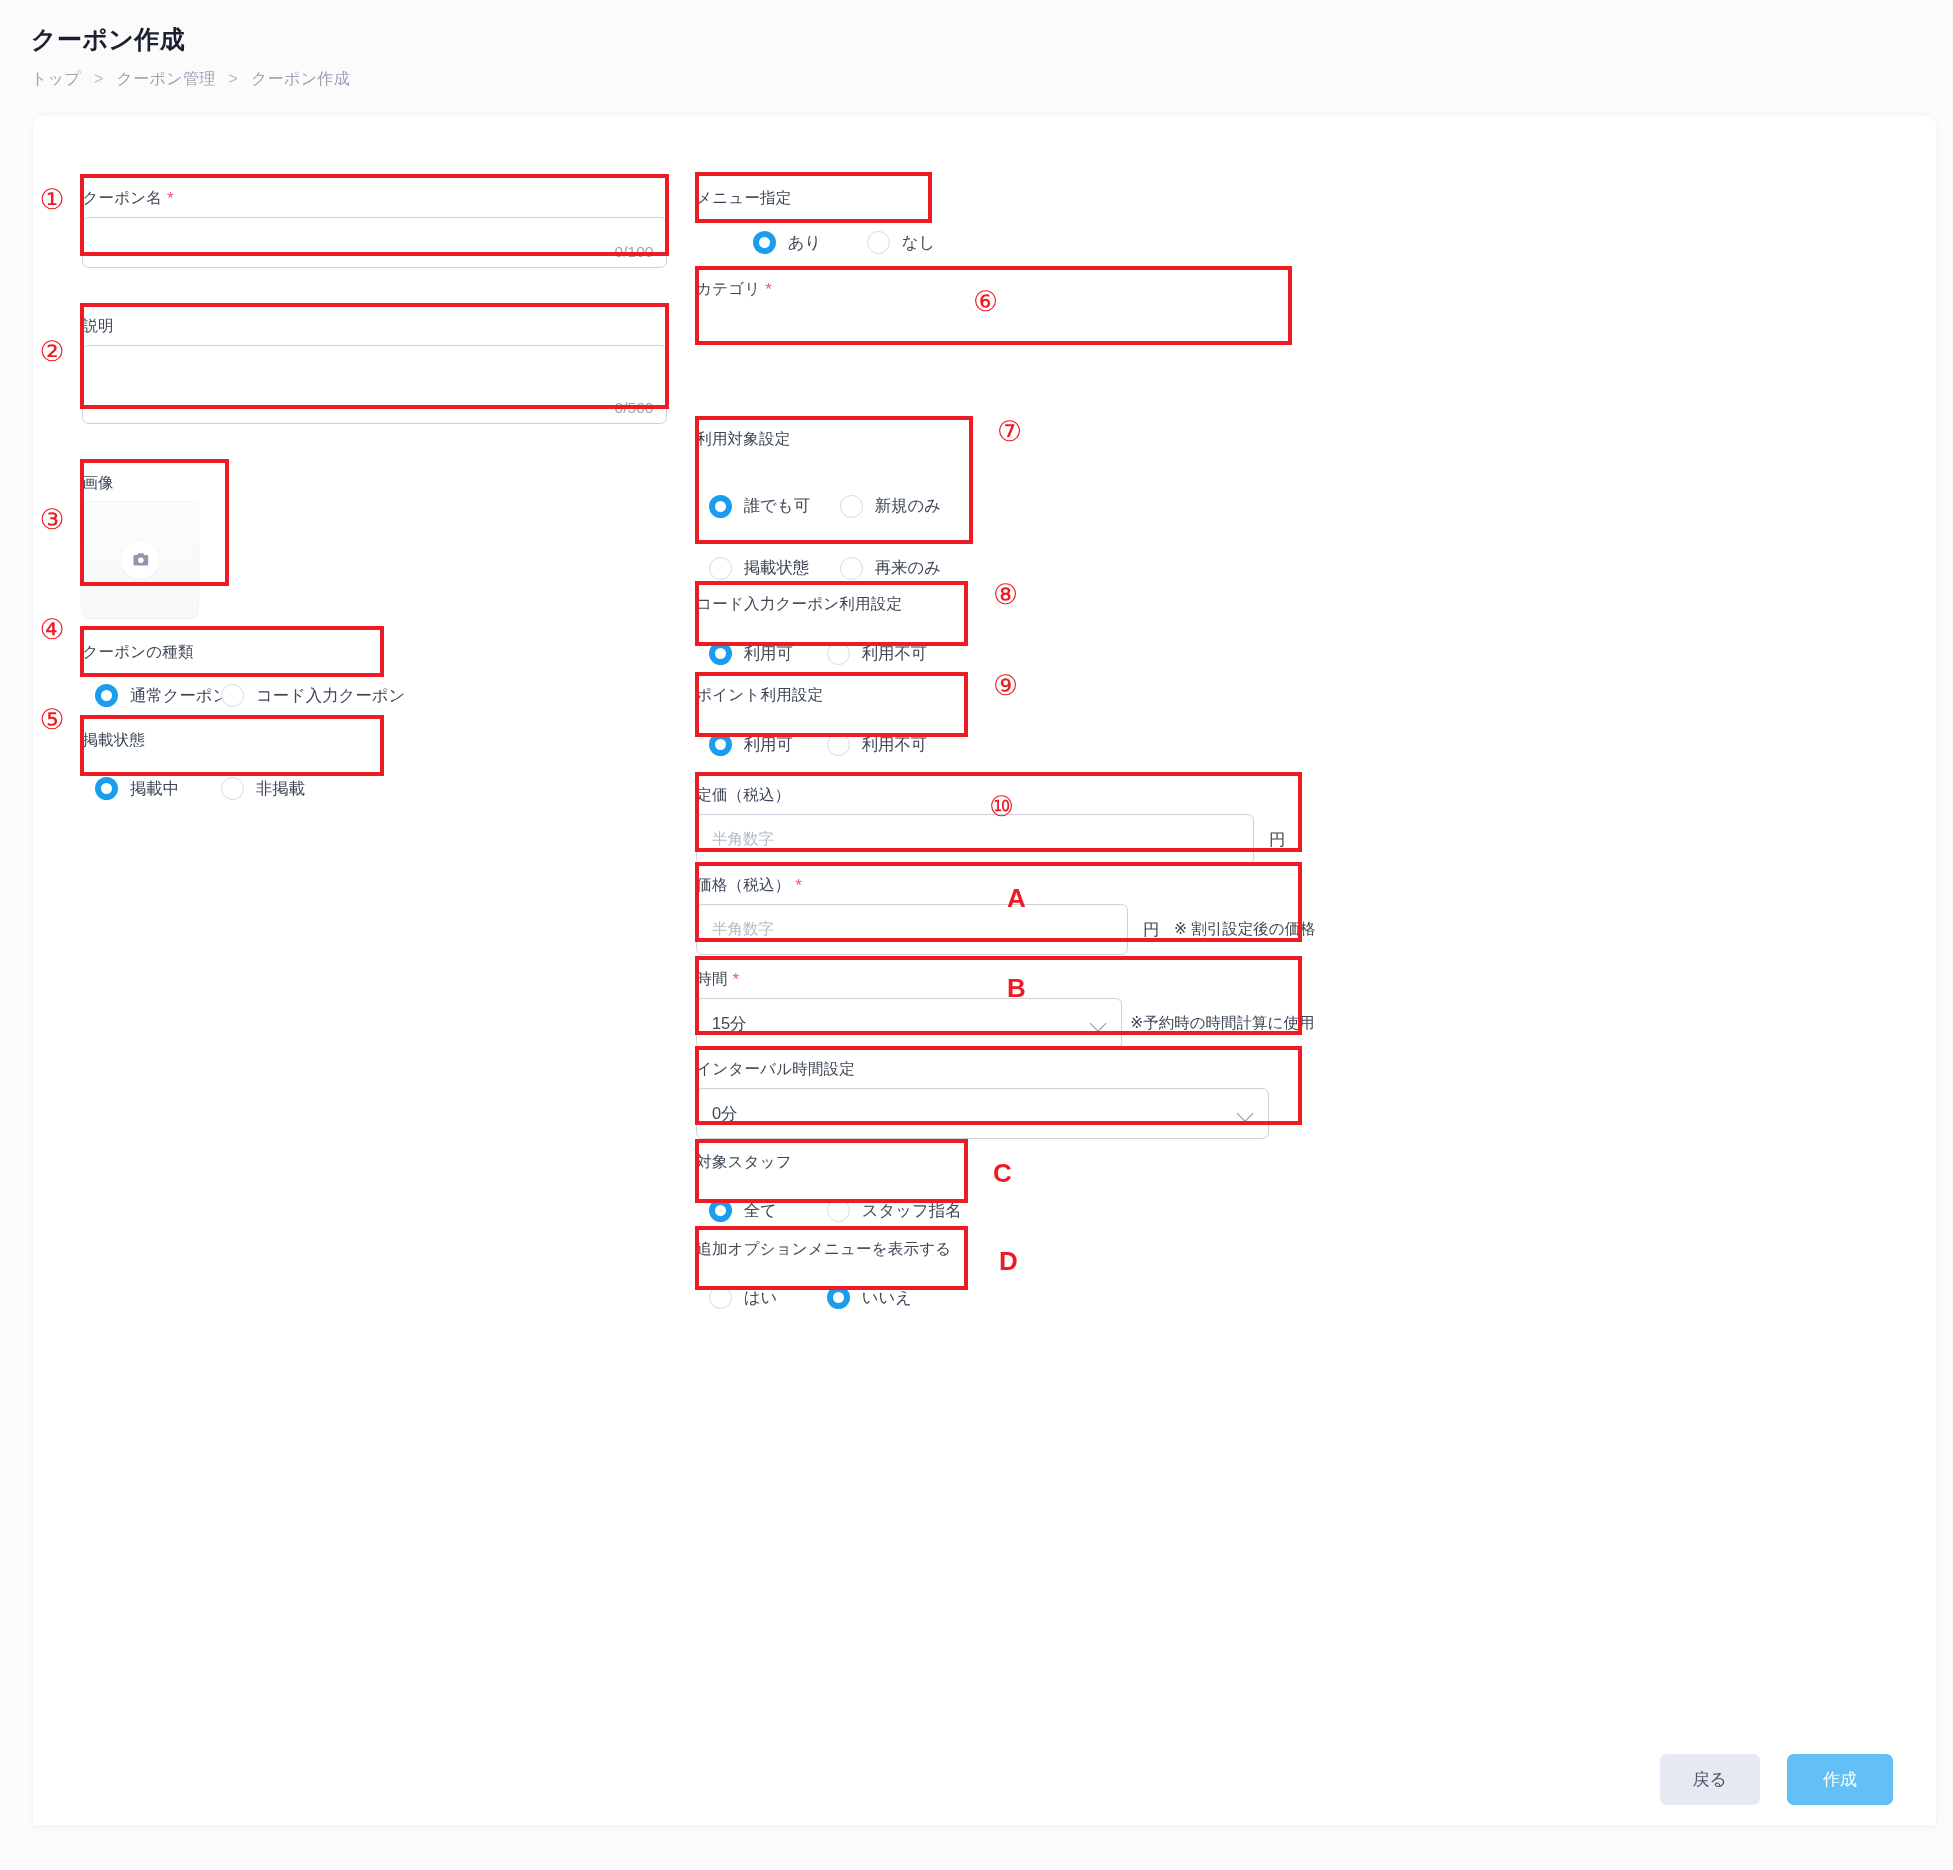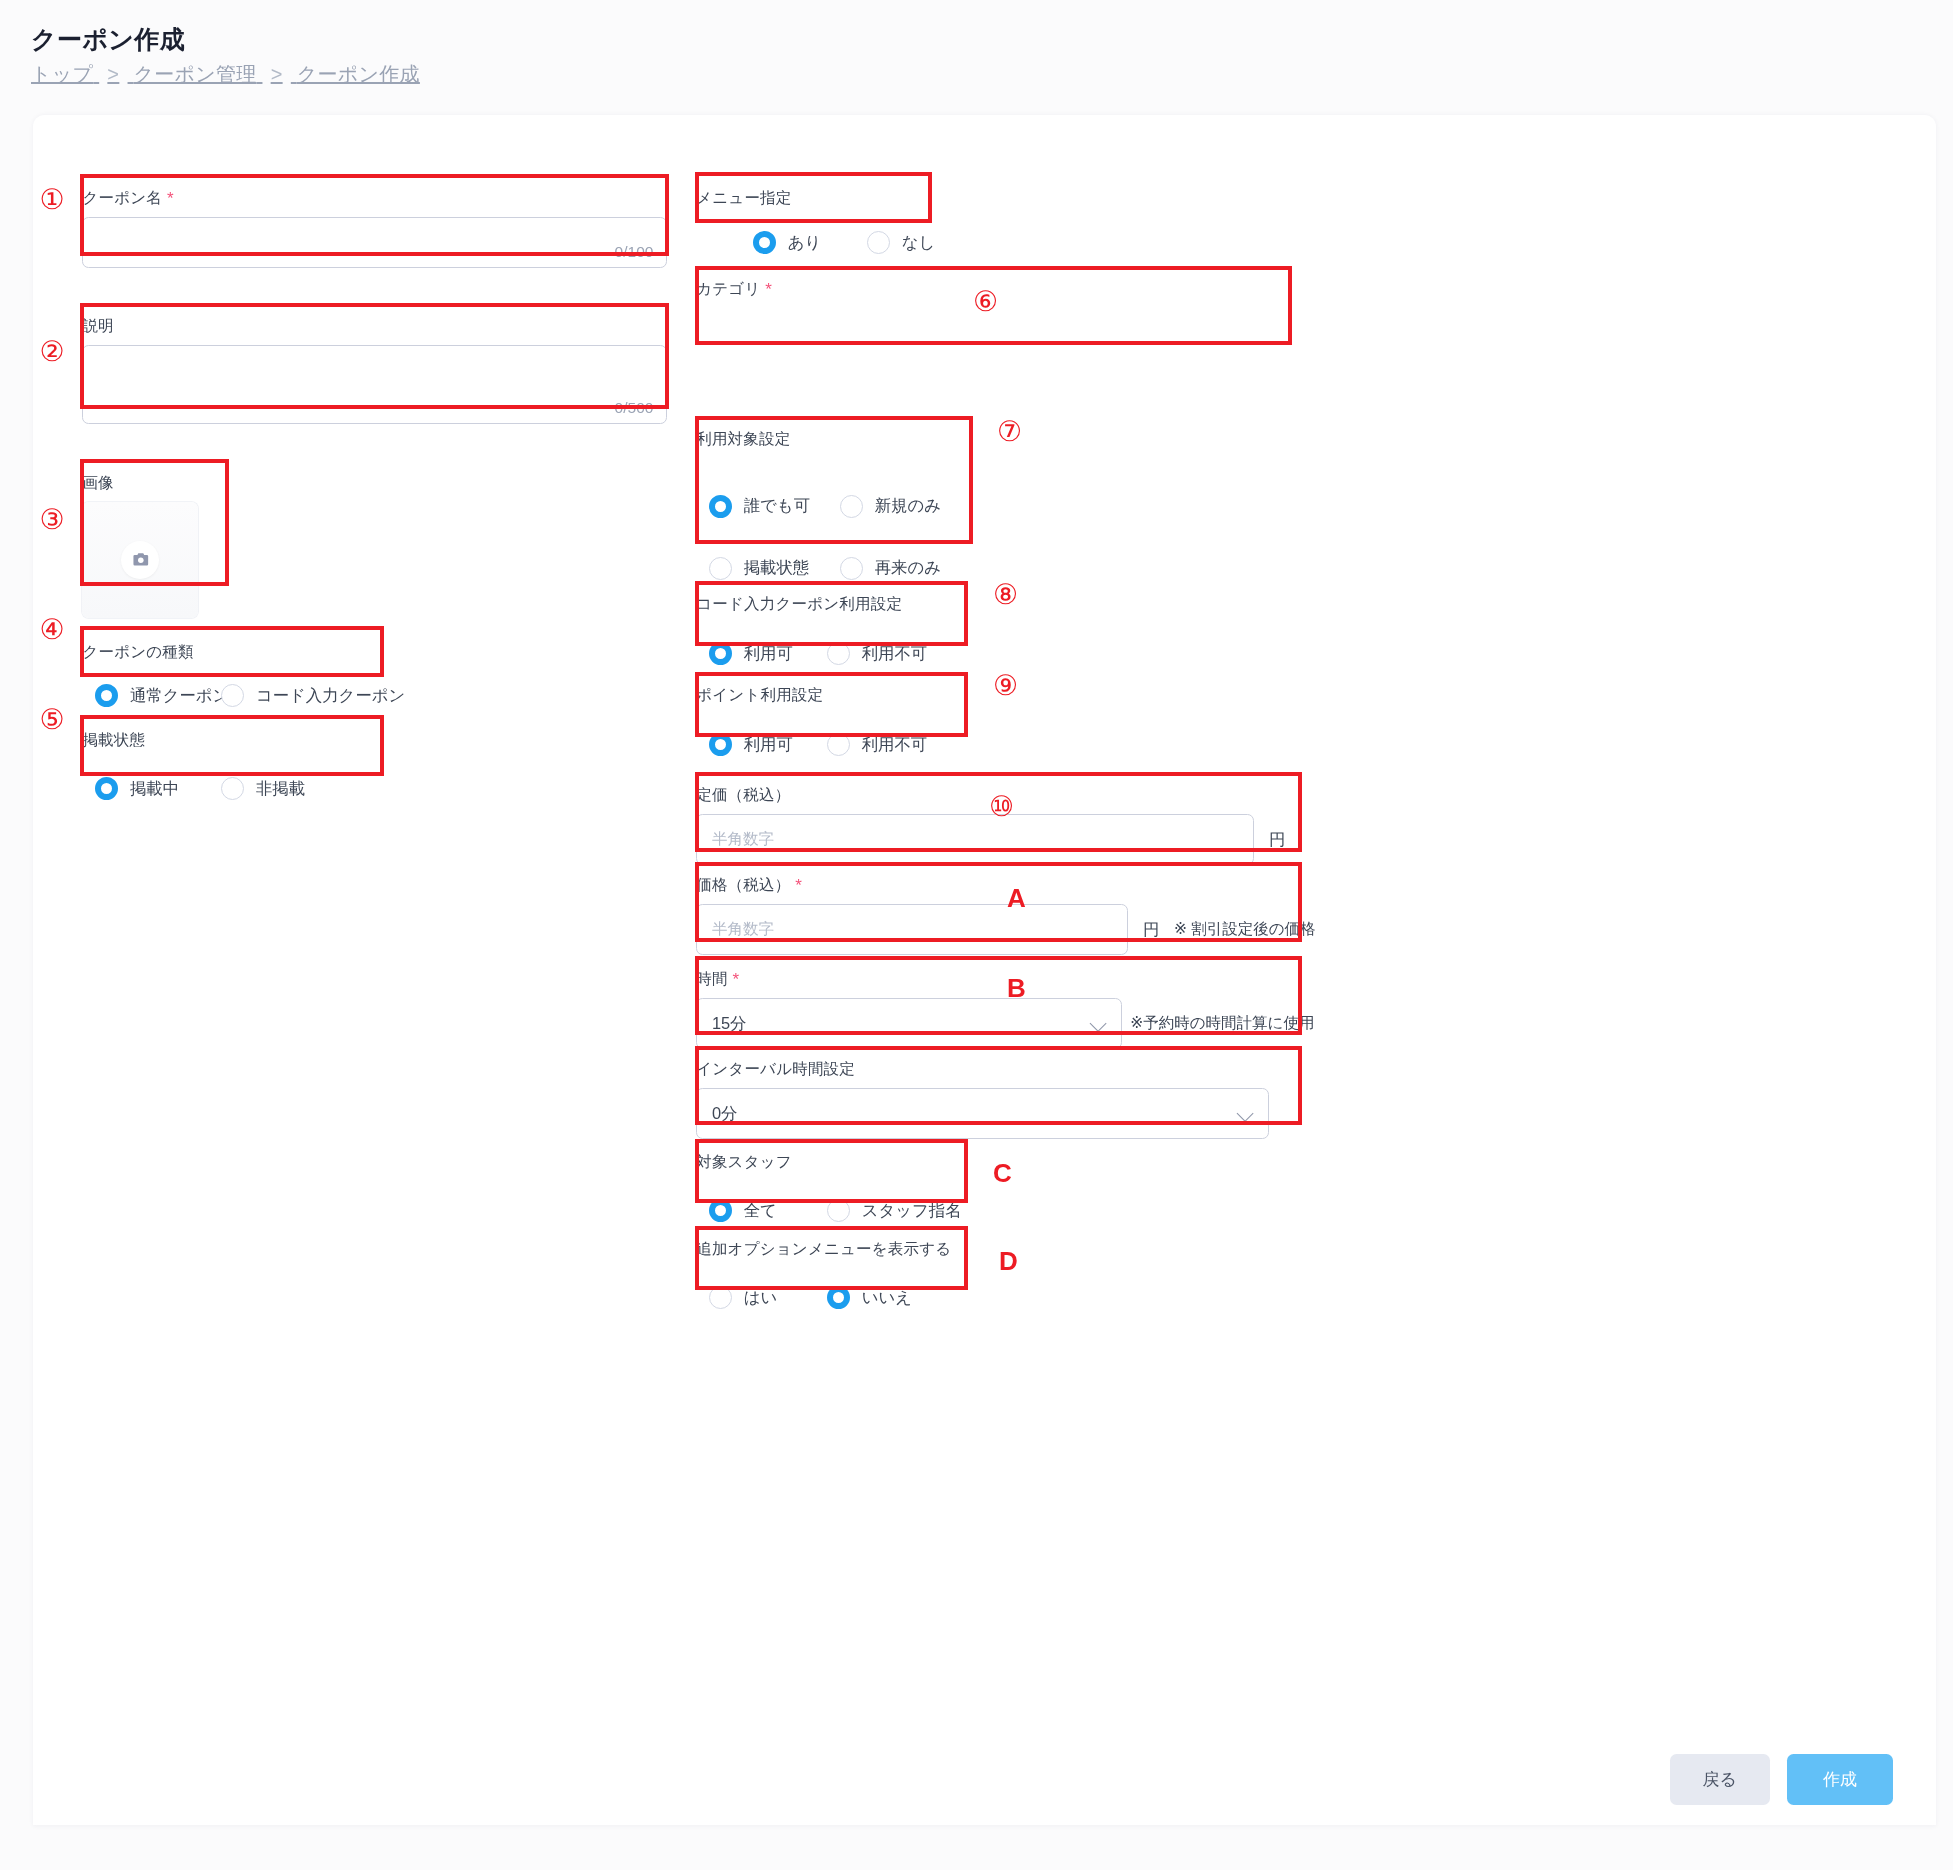--- a/index.html
+++ b/index.html
@@ -10,21 +10,21 @@
     -webkit-font-smoothing: antialiased;
   }
   .page { position: relative; width: 1953px; height: 1871px; overflow: hidden; }
 
   
   .header { padding: 23px 0 0 31px; }
   .page-title {
     font-size: 25px; font-weight: bold; color: #1b2030; letter-spacing: 0.4px;
   }
   .breadcrumb {
-    margin-top: 5px; font-size: 20px; color: #9aa3b4; letter-spacing: 0.3px; text-decoration: underline;
+    margin-top: 13px; font-size: 16px; color: #9aa3b4; letter-spacing: 0.3px;
   }
   .breadcrumb .sep { margin: 0 8.2px; color: #b2bac7; }
 
   
   .card {
     position: absolute; left: 33px; top: 115px;
     width: 1903px; height: 1710px;
     background: #ffffff;
     border-radius: 11.5px 11.5px 0 0;
     box-shadow: 0 0.8px 4.9px rgba(30,40,70,.05);
@@ -111,21 +111,21 @@
   }
   .cam-circle {
     width: 38px; height: 38px; border-radius: 50%; background: #fff;
     display: flex; align-items: center; justify-content: center;
     box-shadow: 0 0.8px 2.5px rgba(0,0,0,.06);
   }
 
   
   .footer-btns {
     position: absolute; right: 43px; bottom: 19.6px;
-    display: flex; gap: 17px; align-items: flex-start;
+    display: flex; gap: 27px; align-items: flex-start;
   }
   .btn {
     border: none; border-radius: 6.5px; cursor: pointer;
     font-family: "Liberation Sans", sans-serif; font-size: 17px;
   }
   .btn-back { background: #e6e9f1; color: #4b5466; padding: 14px 33px; }
   .btn-create { background: #62c0f7; color: #fff; padding: 14px 36px; }
 </style>
 </head>
 <body>

